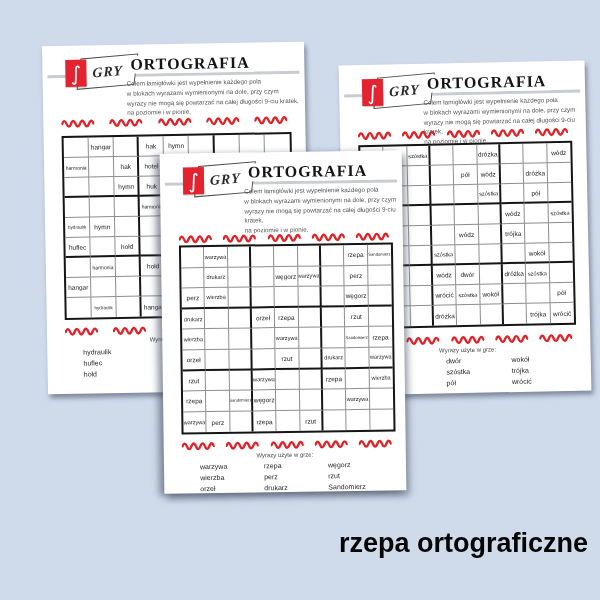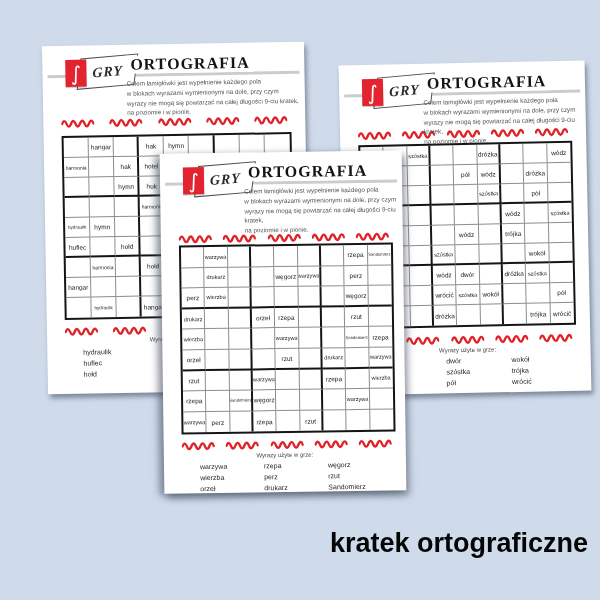--- a/index.html
+++ b/index.html
@@ -1053,13 +1053,13 @@
         <div>drukarz</div>
       </div>
       <div class="wcol">
         <div>węgorz</div>
         <div>rzut</div>
         <div>Sandomierz</div>
       </div>
     </div>
 </div>
 
-<div class="caption">kratek ortograficzne</div>
+<div class="caption">rzepa ortograficzne</div>
 
 </body></html>

